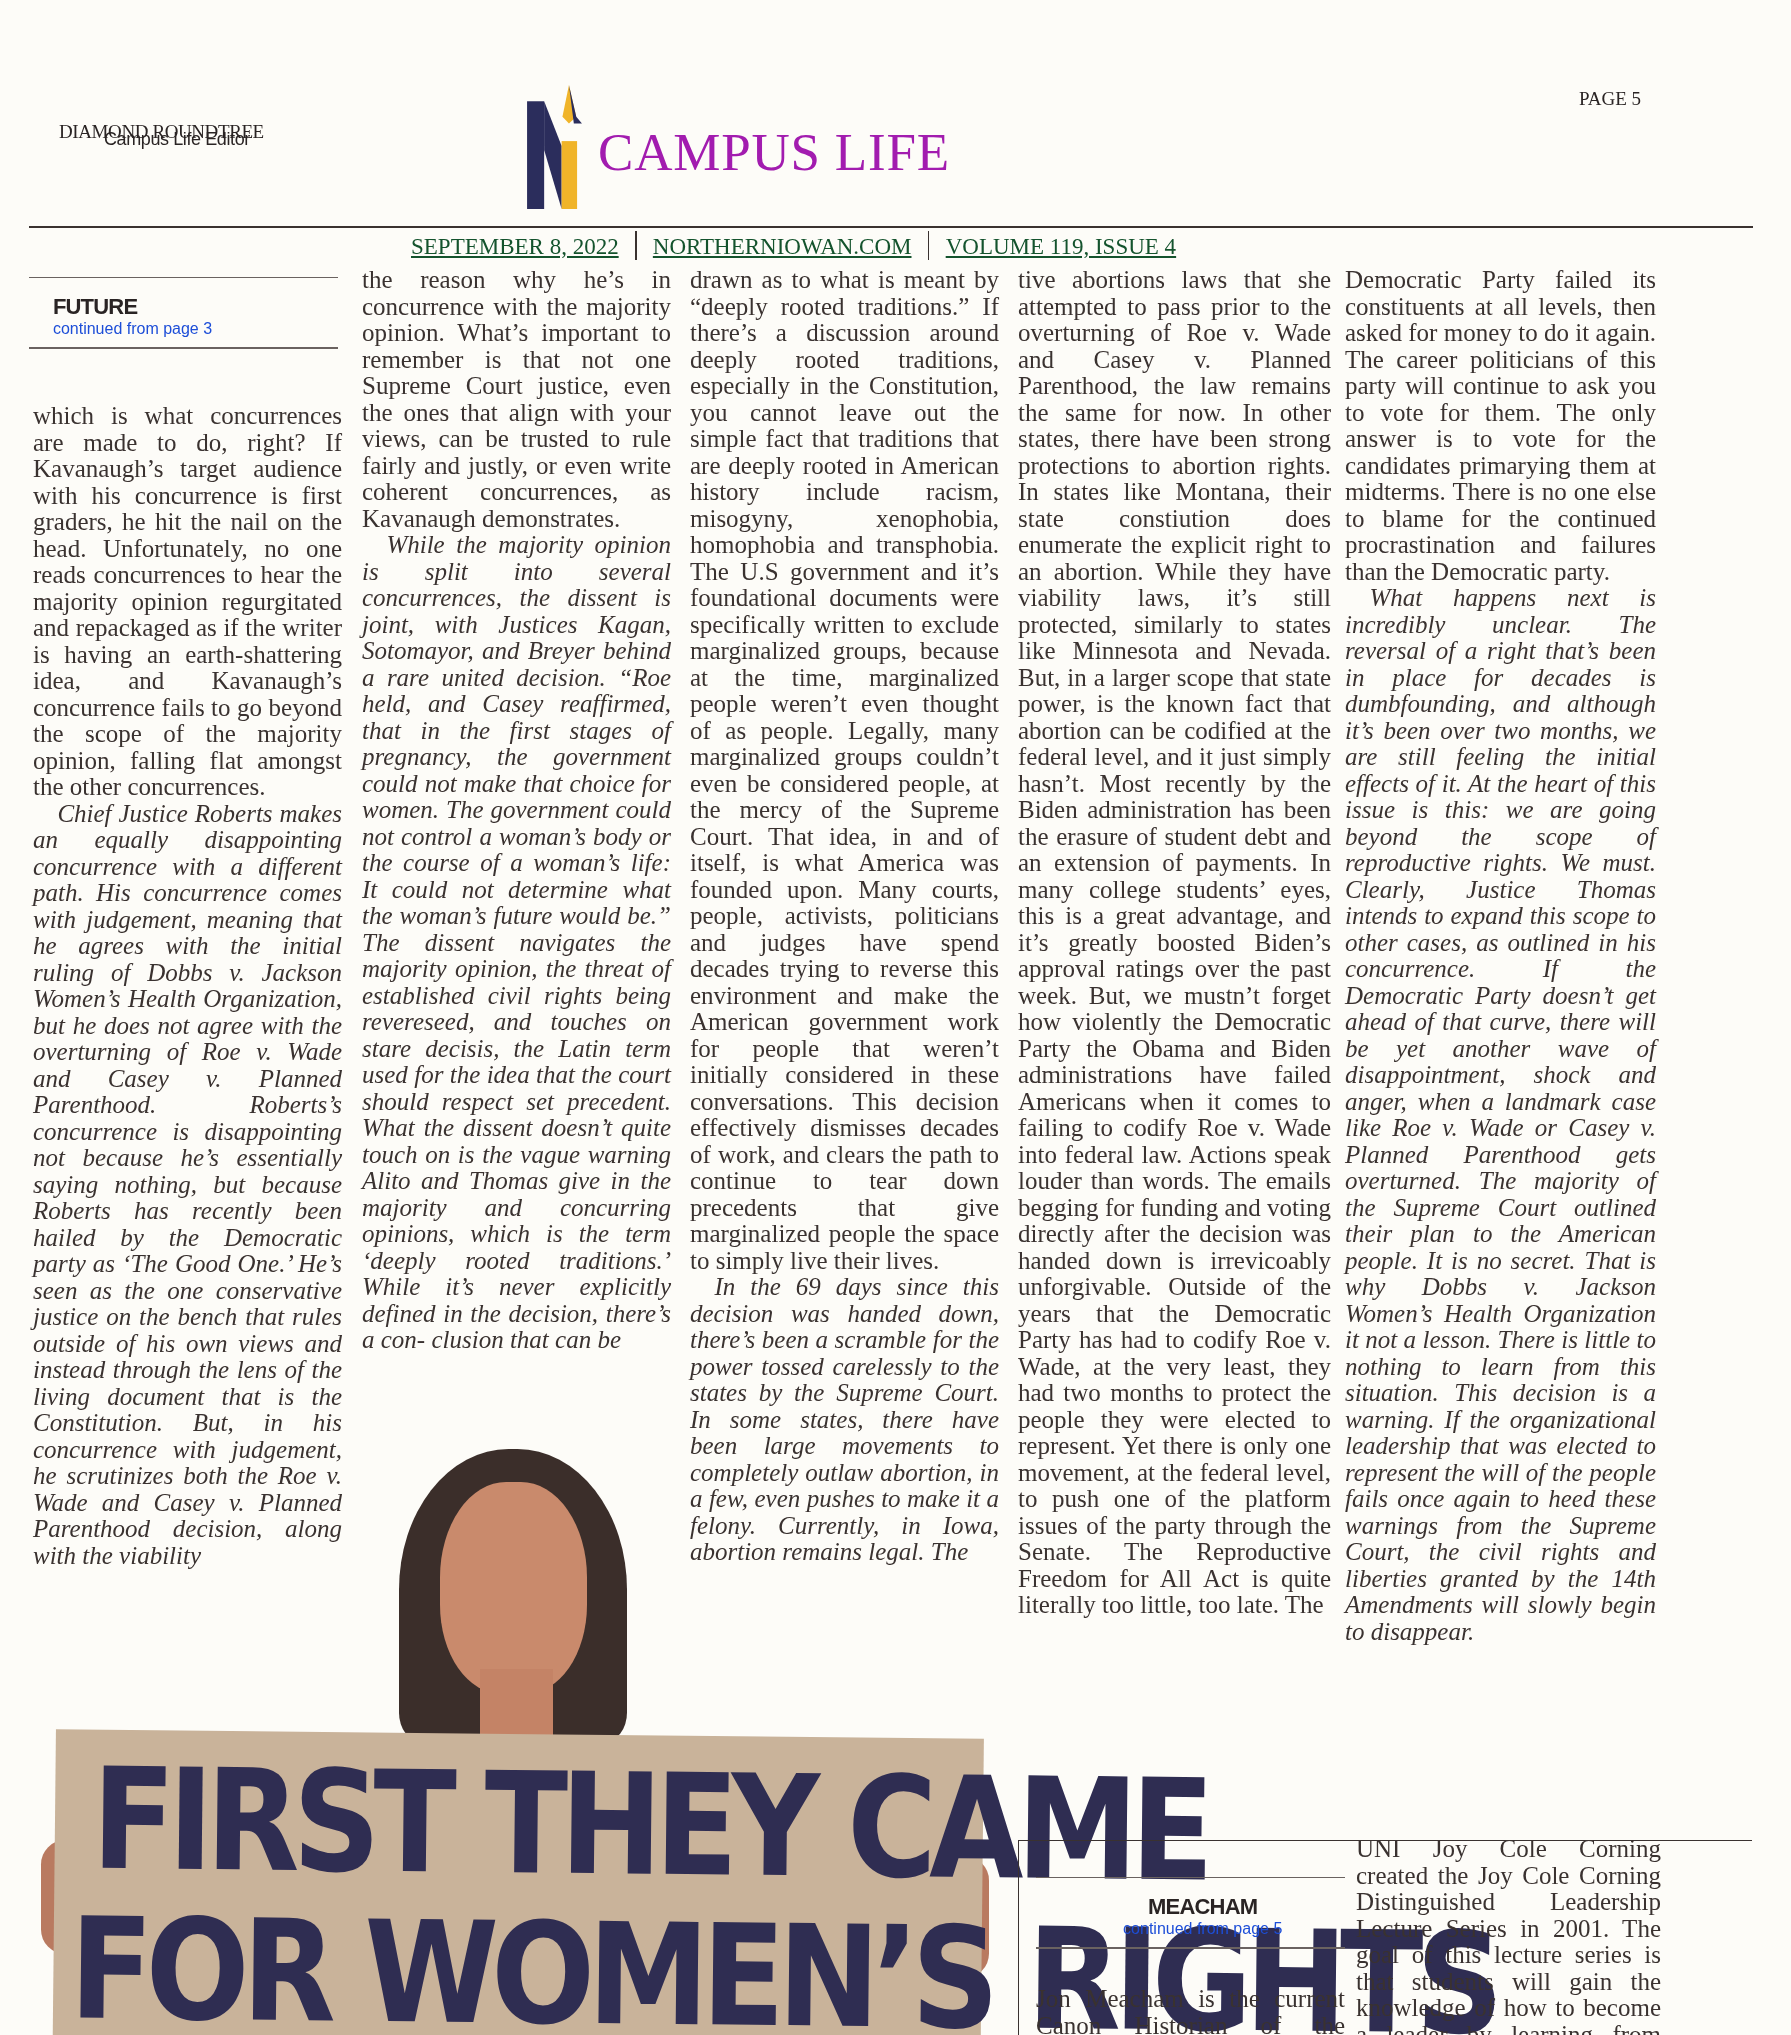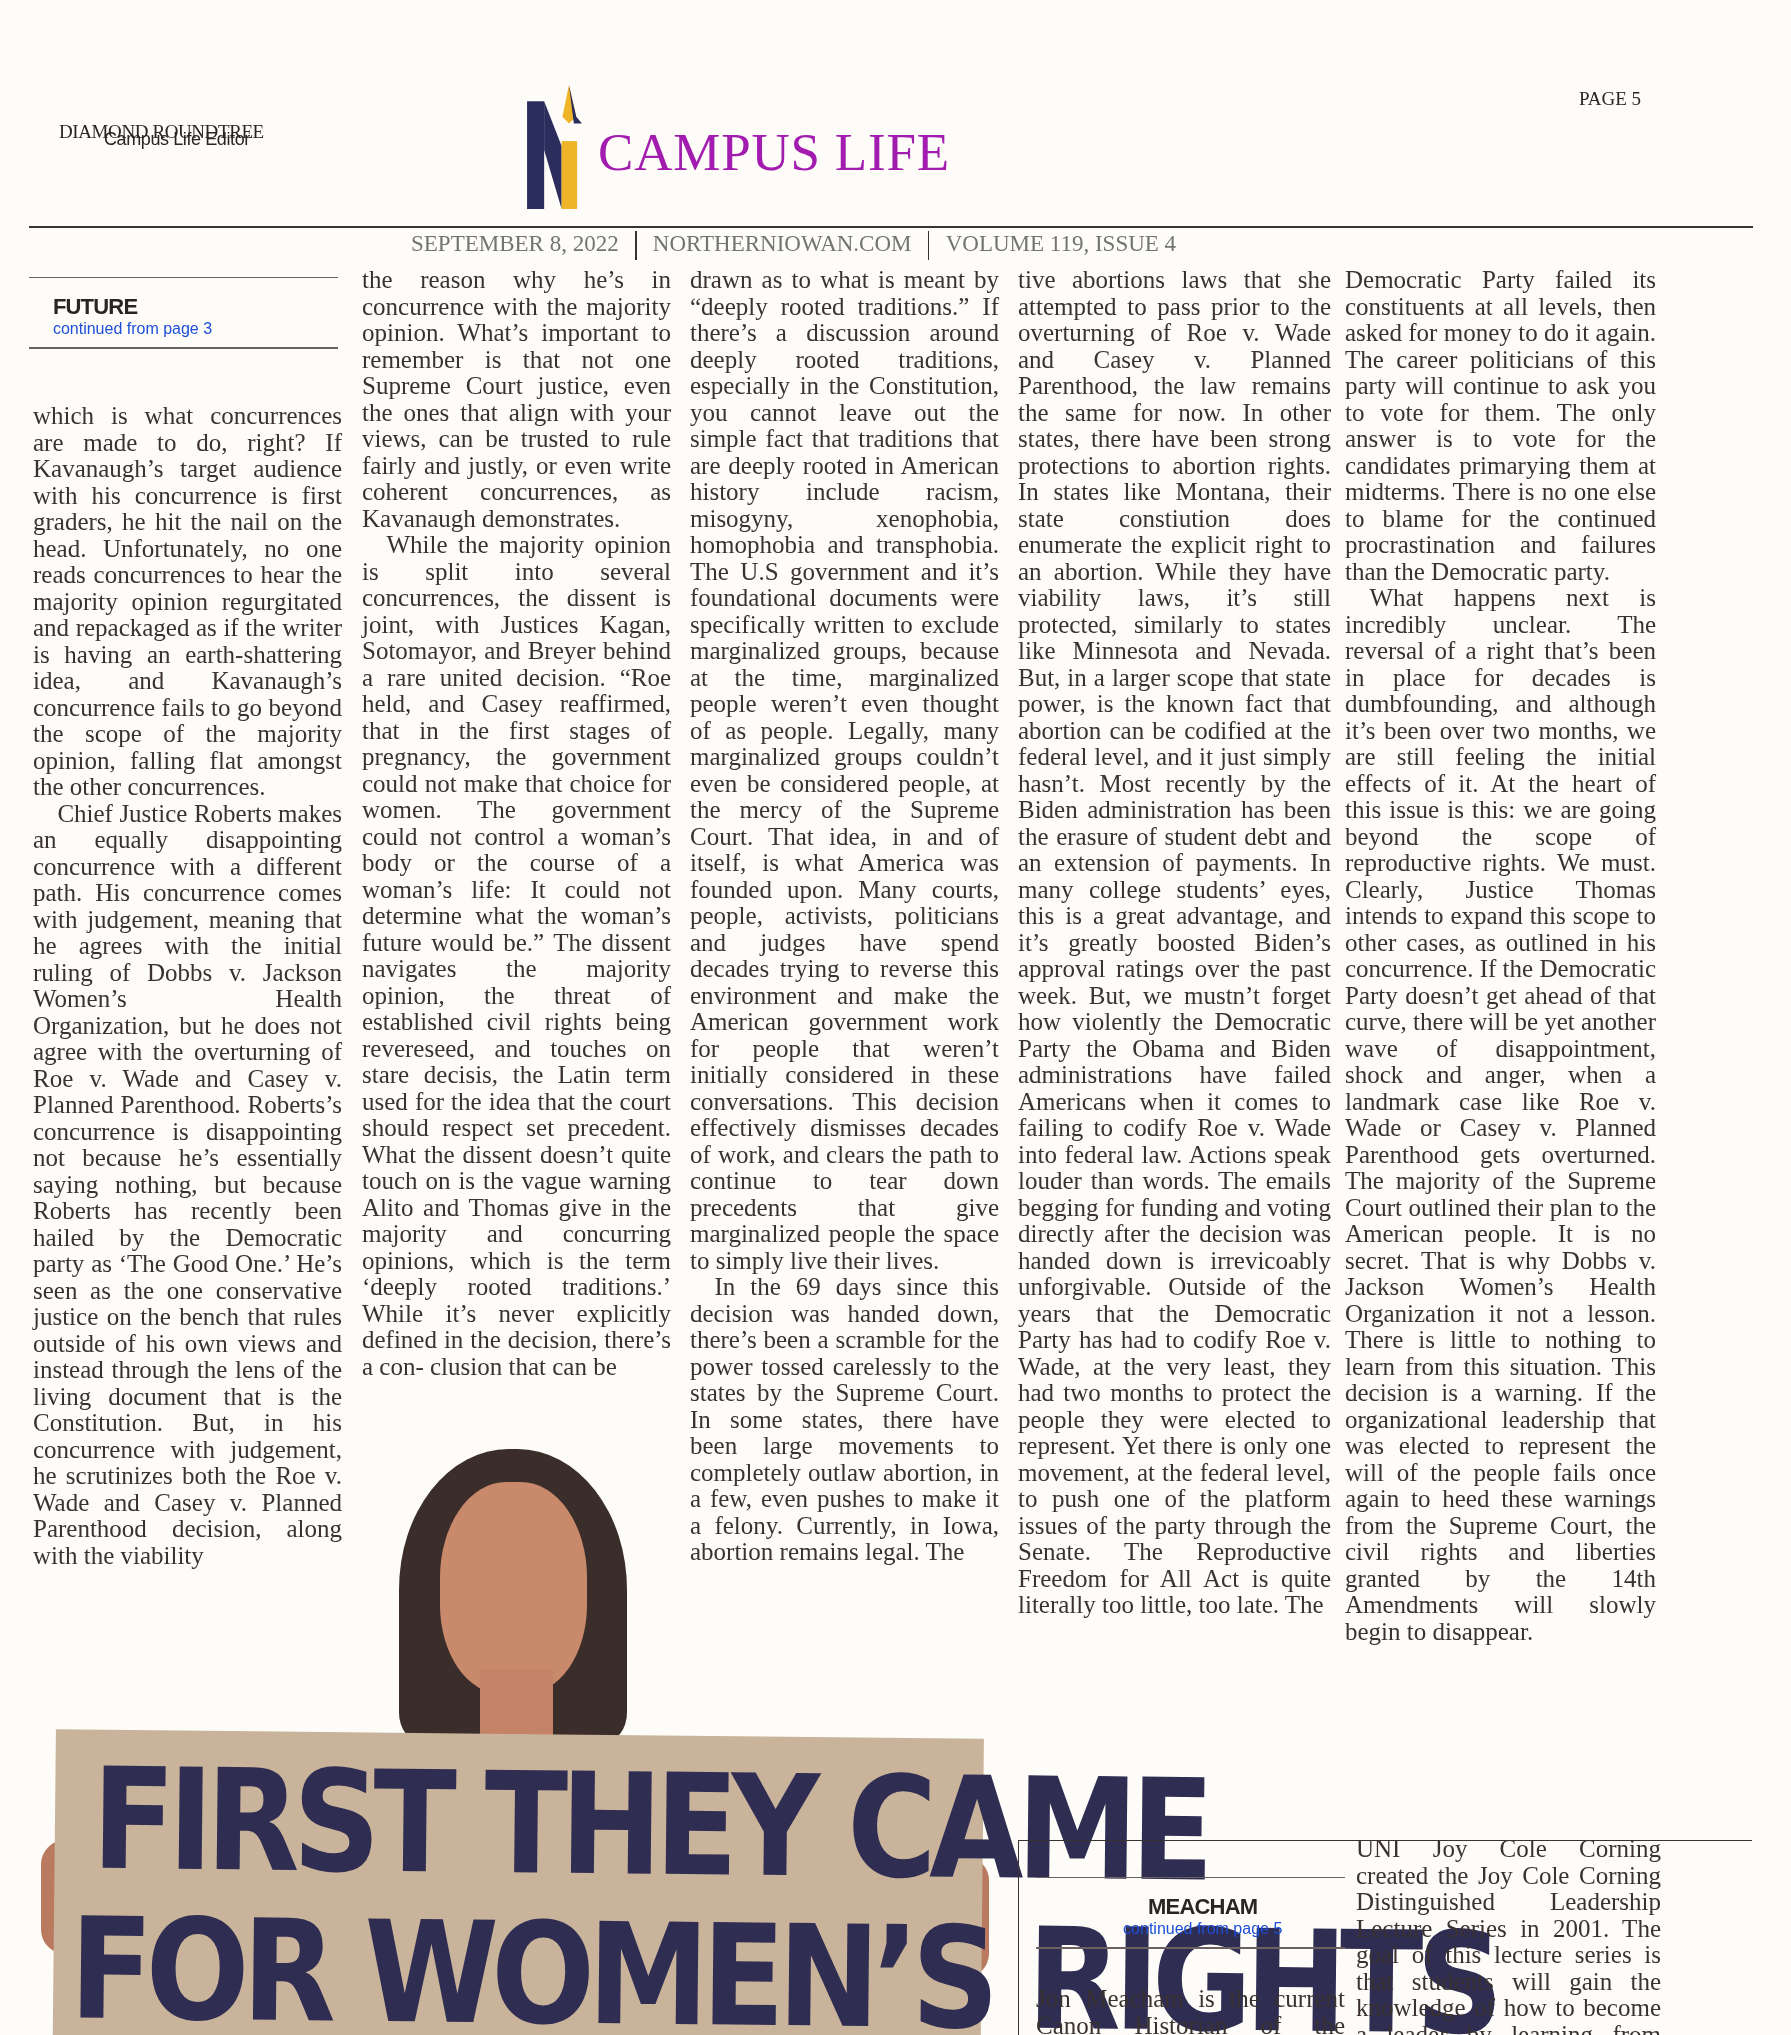--- a/index.html
+++ b/index.html
@@ -4,25 +4,25 @@
 <style>
   html, body { margin:0; padding:0; }
   body { width:1791px; height:2768px; background:#fdfcf8; position:relative; overflow:hidden; color:#3a3230; font-family:"Liberation Serif", serif; }
   .abs { position:absolute; }
   .editor-name { left:59px; top:109px; font-size:19px; font-weight:normal; letter-spacing:-0.4px; color:#2a2424; font-family:"Liberation Serif", serif;margin-top:12px; }
   .editor-role { left:98px; top:129px; font-size:18px; color:#2a2424; font-family:"Liberation Sans", sans-serif; letter-spacing:-0.4px;margin-left:6px; }
   .page-num { left:1579px; top:88px; font-size:19px; color:#2a2424; }
   .logo { left:525px; top:85px; width:57px; height:124px; }
   .section-title { left:598px; top:126px; font-size:53px; color:#a21caf; letter-spacing:0.8px; line-height:1; font-family:"Liberation Serif", serif; }
   .rule-top { left:28.5px; top:226px; width:1724px; height:2px; background:#3a3230; }
-  .dateline { left:411px; top:231px; font-size:23px; color:#737373; display:flex; align-items:flex-start; gap:16.3px; }
+  .dateline { left:411px; top:231px; font-size:23px; color:#14532d; display:flex; align-items:flex-end; gap:16.3px;text-decoration:underline; }
   .dateline .sep { width:1.6px; height:28.5px; background:#3a3230; }
   .col { position:absolute; font-size:25px; line-height:26.5px; text-align:justify; color:#3a3230; hyphens:manual; }
   .col p { margin:0; }
-  .col p.ind { text-indent:24.4px; }
+  .col p.ind { text-indent:24.4px;font-style:italic; }
   .cont-box { position:absolute; }
   .cont-box .rule { height:1.2px; background:#6a6260; }
   .cont-head { font-family:"Liberation Sans", sans-serif; font-weight:bold; font-size:22px; letter-spacing:-0.8px; color:#2a2424; margin:16.3px 0 0 24.4px; }
   .cont-sub { font-family:"Liberation Sans", sans-serif; font-size:16px; color:#1d4ed8; margin:0 0 9px 24.4px; }
   .photo { position:absolute; overflow:hidden; }
   .sign { position:absolute; left:53px; top:1734px; width:928px; height:558px; background:#c9b39a; transform:rotate(0.6deg); }
   .sign-line { position:absolute; font-family:"DejaVu Sans", sans-serif; font-weight:bold; color:#2f2d52; font-size:122px; letter-spacing:-7.3px; line-height:1; white-space:nowrap; transform:scaleY(1.15); }
   .meacham-box { position:absolute; left:1018px; top:1840px; width:733px; height:928px; border-left:1.6px solid #3a3230; border-top:1.6px solid #3a3230; }
 </style>
 </head>

